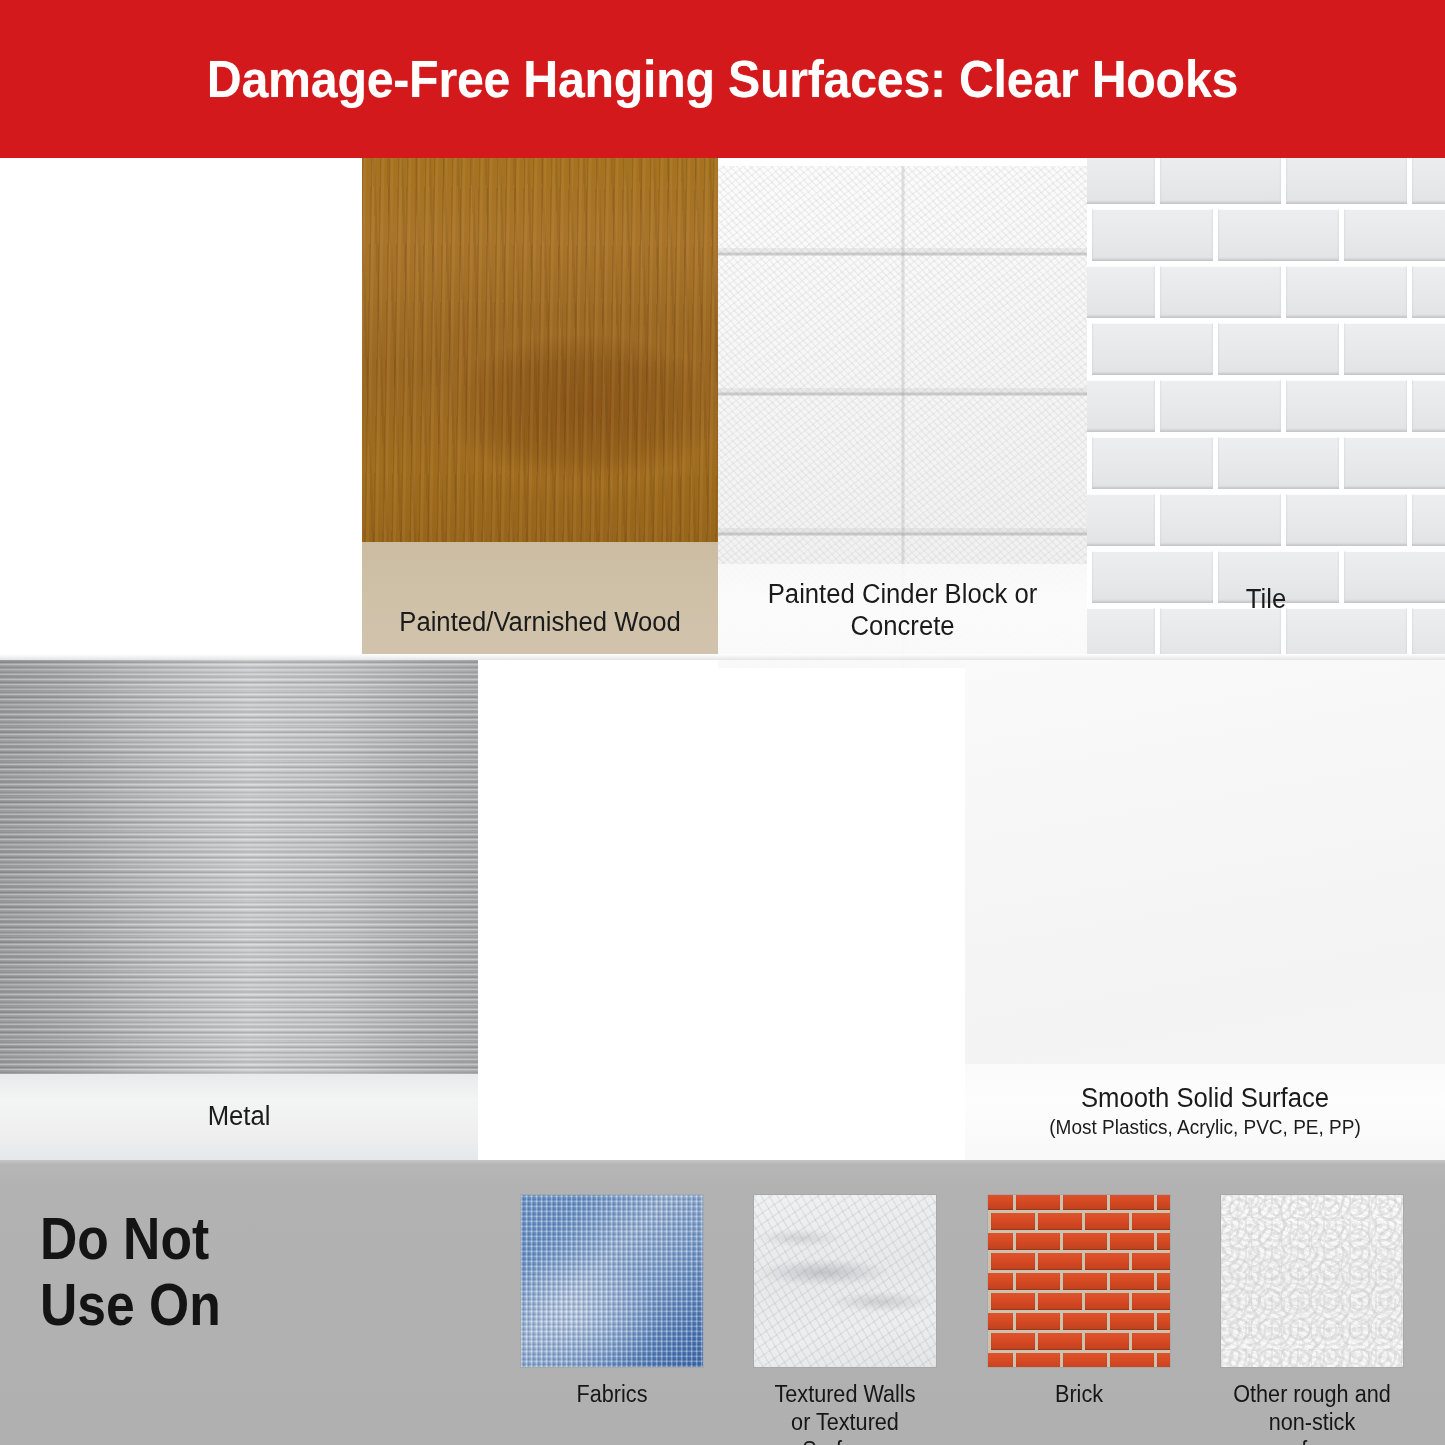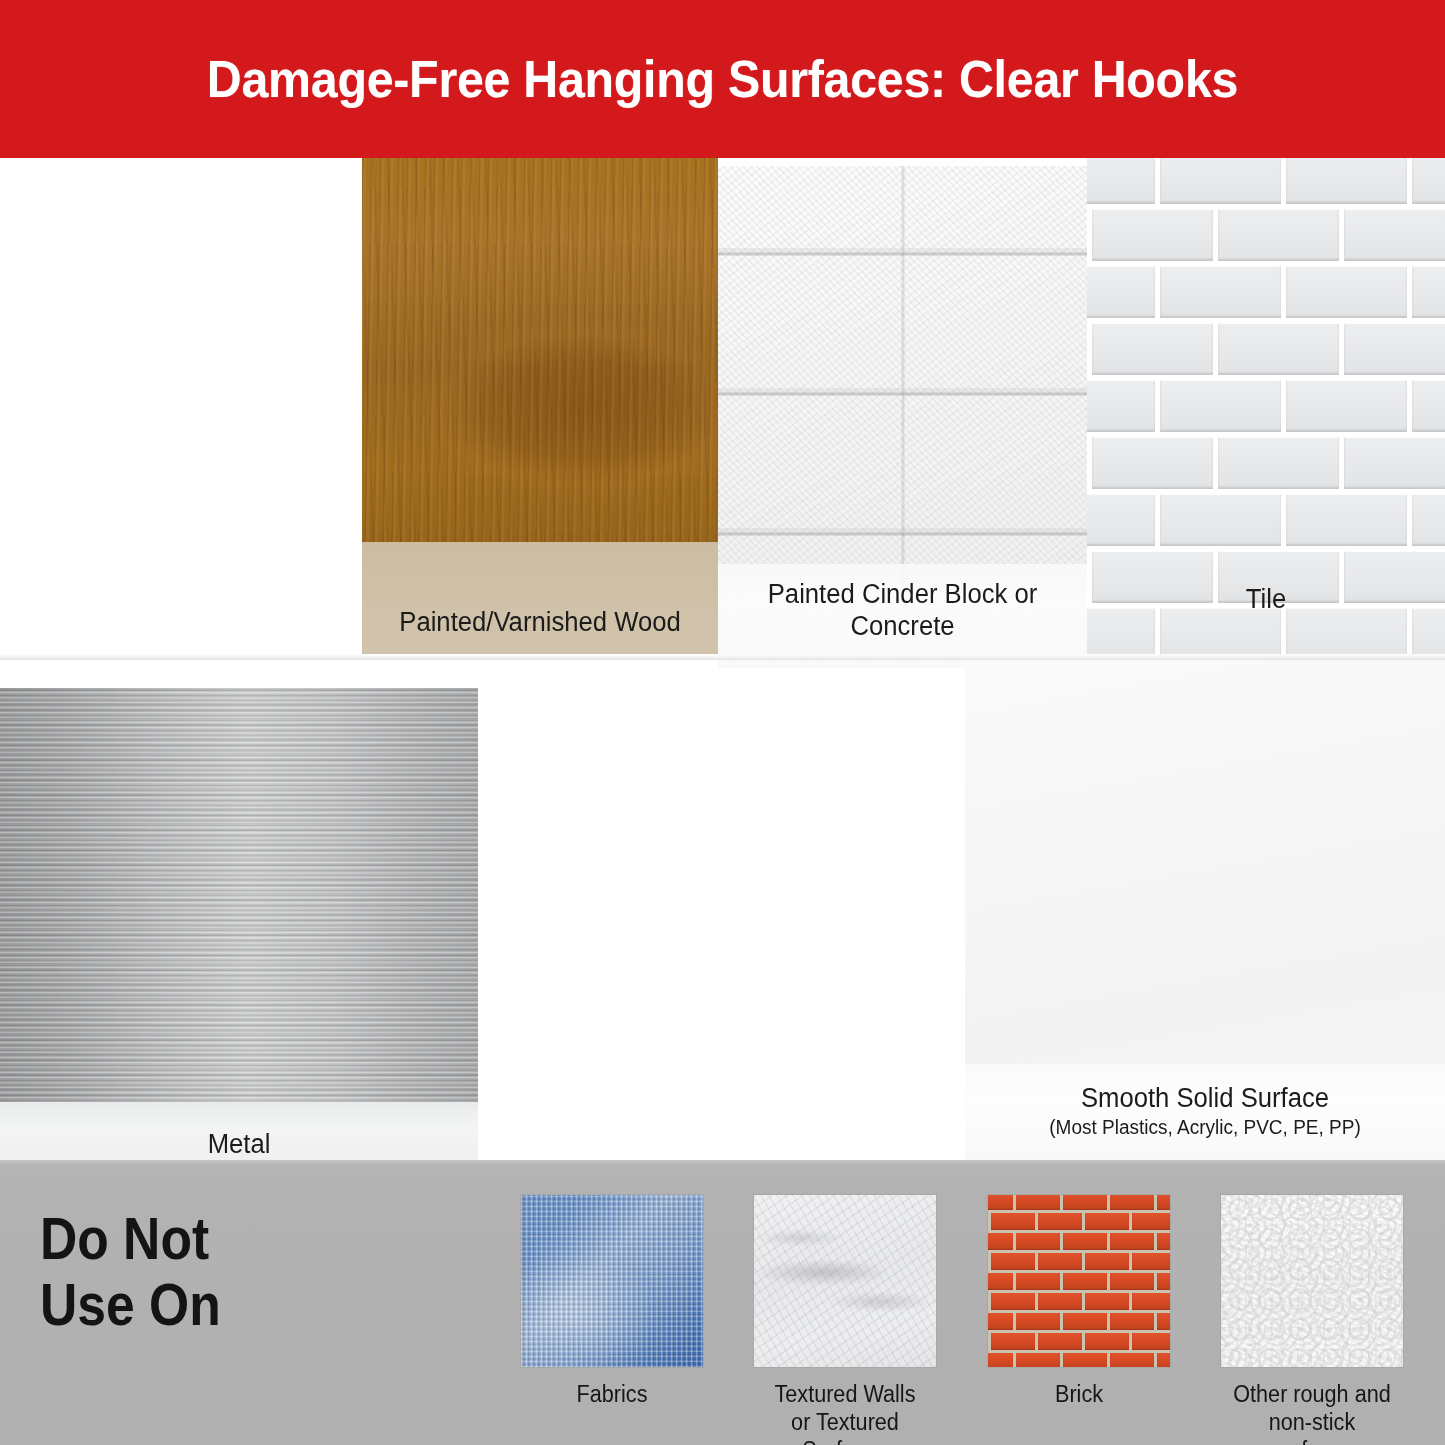--- a/index.html
+++ b/index.html
@@ -106,21 +106,21 @@
   }
   .tilegrid{position:absolute;left:0;top:0;width:100%;height:100%;}
   .tile{
     position:absolute;height:52px;
     background:linear-gradient(180deg,#EDEEEF 0%,#E7E8E9 60%,#E2E3E4 100%);
     box-shadow:inset 0 -2px 2px rgba(170,172,175,.5), inset 0 1px 0 rgba(255,255,255,.8);
   }
   #p-tile .caption{top:425px;}
 
   
-  #p-metal{left:0;top:688px;width:478px;height:500px;}
+  #p-metal{left:0;top:660px;width:478px;height:500px;}
   .sw-metal{
     background:
       repeating-linear-gradient(0deg,
         rgba(255,255,255,0.34) 0px, rgba(255,255,255,0.34) 1px,
         rgba(120,120,120,0.22) 2px, rgba(120,120,120,0.22) 3px,
         rgba(255,255,255,0.10) 4px, rgba(255,255,255,0.10) 5px),
       repeating-linear-gradient(0deg,
         rgba(90,90,90,0.10) 0px, rgba(90,90,90,0.10) 2px,
         rgba(255,255,255,0.06) 3px, rgba(255,255,255,0.06) 7px),
       linear-gradient(90deg,#8E9092 0%,#9A9C9E 12%,#B5B7B9 33%,#C9CBCC 52%,#BDBFC1 70%,#A9ABAD 88%,#9FA1A3 100%);

